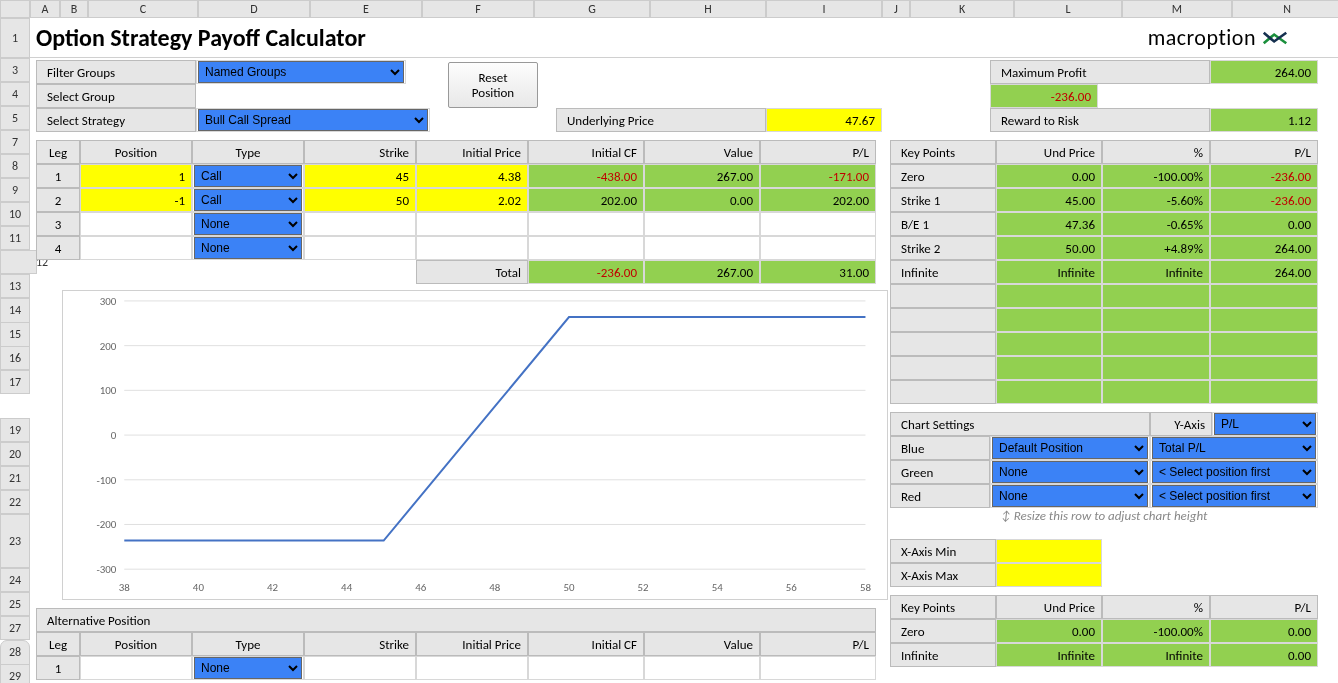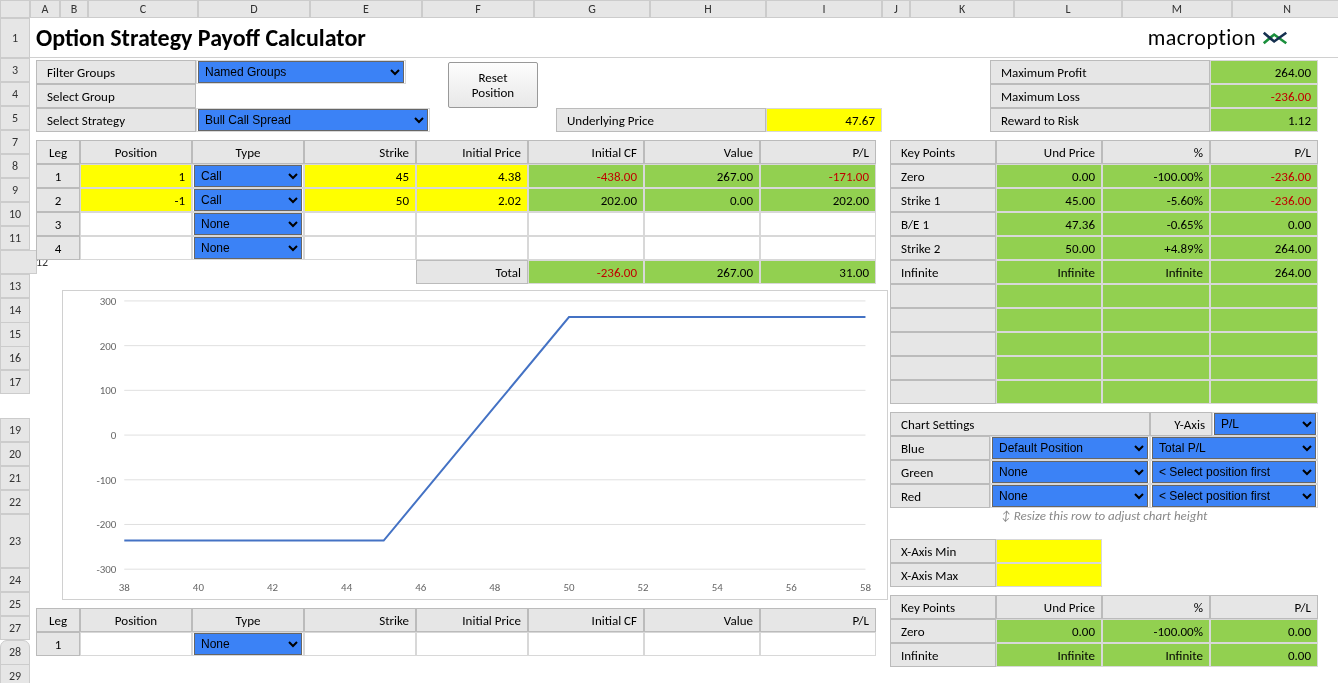--- a/index.html
+++ b/index.html
@@ -286,21 +286,20 @@
     </div>
 
     <div class="right-col">
 
       <div style="margin-left:100px;">
         <div class="row">
           <div class="cell hdr hdr-left" style="width:220px">Maximum Profit</div>
           <div class="cell green num" style="width:108px">264.00</div>
         </div>
         <div class="row">
-          <div class="cell hdr hdr-left" style="width:220px">Maximum Loss</div>
           <div class="cell green num red-text" style="width:108px">-236.00</div>
         </div>
         <div class="row">
           <div class="cell hdr hdr-left" style="width:220px">Reward to Risk</div>
           <div class="cell green num" style="width:108px">1.12</div>
         </div>
       </div>
       <div class="gap6"></div>
 
       <div style="margin-top:2px">
@@ -472,20 +471,23 @@
           <text class="axis-text" x="582.1999999999999" y="302" text-anchor="middle">52</text>
           <text class="axis-text" x="656.8000000000001" y="302" text-anchor="middle">54</text>
           <text class="axis-text" x="731.4" y="302" text-anchor="middle">56</text>
           <text class="axis-text" x="806" y="302" text-anchor="middle">58</text>
           <path class="plot-line" d="M60 251.2 L134.60000000000002 251.2 L209.20000000000002 251.2 L283.79999999999995 251.2 L321.09999999999997 251.2 L358.40000000000003 206.2 L433 116.19999999999999 L507.59999999999997 26.200000000000017 L582.1999999999999 26.200000000000017 L656.8000000000001 26.200000000000017 L731.4 26.200000000000017 L806 26.200000000000017"></path>
         </svg>
     </div>
 
     <div style="position:absolute; top:590px; left:6px;">
       <div class="row">
+          <div class="cell hdr hdr-left" style="width:840px">Alternative Position</div>
+        </div>
+      <div class="row">
         <div class="cell hdr" style="width:44px">Leg</div>
         <div class="cell hdr" style="width:112px">Position</div>
         <div class="cell hdr" style="width:112px">Type</div>
         <div class="cell hdr hdr-right" style="width:112px">Strike</div>
         <div class="cell hdr hdr-right" style="width:112px">Initial Price</div>
         <div class="cell hdr hdr-right" style="width:116px">Initial CF</div>
         <div class="cell hdr hdr-right" style="width:116px">Value</div>
         <div class="cell hdr hdr-right" style="width:116px">P/L</div>
       </div>
       <div class="row">

